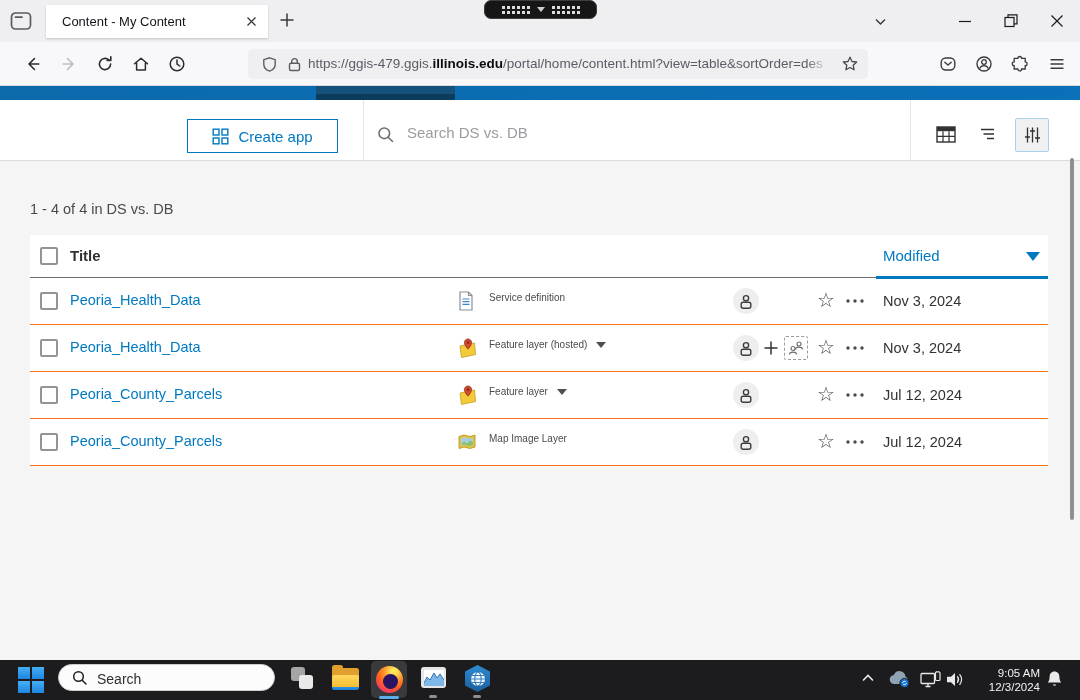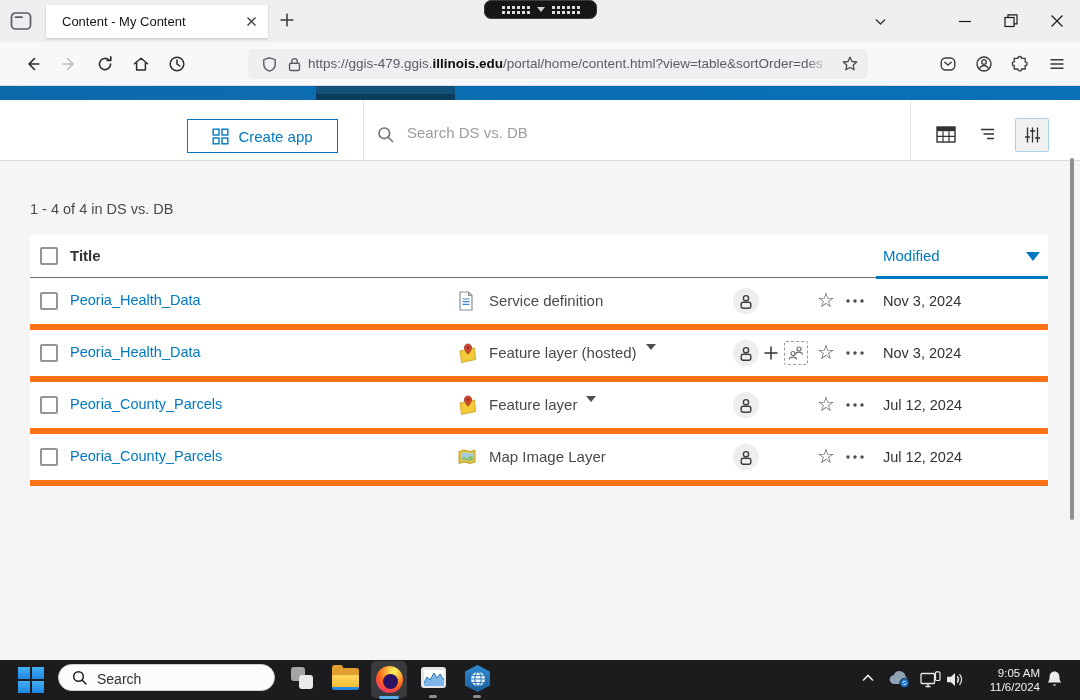--- a/index.html
+++ b/index.html
@@ -58,33 +58,33 @@
     background:transparent;font-family:Liberation Sans, sans-serif;font-size:15px;color:#323232;}
   #srch-input::placeholder{color:#9b9ba0;opacity:1;}
   .viewico{position:absolute;top:26px;}
   #filterbtn{position:absolute;left:1015px;top:18px;width:34px;height:34px;background:#f0f0f0;
     border:1px solid #a8d2ea;border-radius:2px;display:flex;align-items:center;justify-content:center;box-sizing:border-box;}
 
   #count{position:absolute;left:30px;top:201px;font-size:14.5px;color:#4a4a4a;}
 
   #table{position:absolute;left:30px;top:235px;width:1018px;background:#fff;}
   .thead{position:relative;height:42px;border-bottom:1px solid #6d6d6d;}
-  .trow{position:relative;height:46px;border-bottom:6px solid #f97316;}
+  .trow{position:relative;height:46px;border-bottom:1px solid #f97316;}
   .cb{position:absolute;left:10px;width:18px;height:18px;border:2px solid #949494;border-radius:2px;
     background:#fff;box-sizing:border-box;cursor:pointer;}
   .thead .cb{top:12px;} .trow .cb{top:14px;}
   .colTitle{position:absolute;left:40px;top:12px;font-size:15px;font-weight:bold;color:#323232;}
   .colMod{position:absolute;left:853px;top:12px;font-size:15px;color:#0079c1;cursor:pointer;}
   .sortcaret{position:absolute;left:996px;top:17px;width:0;height:0;
     border-left:7px solid transparent;border-right:7px solid transparent;border-top:9px solid #0079c1;cursor:pointer;}
   .blueline{position:absolute;left:846px;bottom:-2px;width:172px;height:3px;background:#0079c1;}
   .ilink{position:absolute;left:40px;top:14px;font-size:14.5px;color:#0079c1;text-decoration:none;cursor:pointer;}
   .ticon{position:absolute;left:428px;top:13px;}
-  .ttype{position:absolute;left:459px;top:14px;display:flex;align-items:flex-start;gap:9px;
-    font-size:15px;color:#4a4a4a;white-space:nowrap;}
+  .ttype{position:absolute;left:459px;top:14px;display:flex;align-items:center;gap:9px;
+    font-size:10px;color:#4a4a4a;white-space:nowrap;}
   .tcaret{width:0;height:0;border-left:5px solid transparent;border-right:5px solid transparent;
     border-top:6px solid #4f4f4f;cursor:pointer;}
   .persono{position:absolute;left:703px;top:10px;width:26px;height:26px;border-radius:50%;
     background:#eeeeee;display:flex;align-items:center;justify-content:center;}
   .shplus{position:absolute;left:733px;top:15px;width:16px;height:16px;cursor:pointer;}
   .shgroup{position:absolute;left:754px;top:11px;width:24px;height:24px;border:1px dashed #9b9b9b;
     border-radius:2px;box-sizing:border-box;display:flex;align-items:center;justify-content:center;cursor:pointer;}
   .rstar{position:absolute;left:786px;top:9px;width:20px;font-size:20px;line-height:26px;color:#4a4a4a;
     text-align:center;cursor:pointer;}
   .rdots{position:absolute;left:815px;top:21px;cursor:pointer;}
@@ -541,21 +541,21 @@
         </svg>
     </span>
     <span class="trayico" style="left:946px;top:12px">
       <svg width="19" height="15" viewBox="0 0 19 15">
           <polygon points="1,4.8 5,4.8 9,1 9,14 5,10.2 1,10.2" fill="#e8e8e8"></polygon>
           <path d="M11.5 4.7a4.7 4.7 0 0 1 0 5.6M13.8 2.7a7.6 7.6 0 0 1 0 9.6" fill="none" stroke="#e8e8e8" stroke-width="1.3" stroke-linecap="round"></path>
         </svg>
     </span>
     <div id="clock">
       <div>9:05 AM</div>
-      <div>11/6/2024</div>
+      <div>12/3/2024</div>
     </div>
     <span class="trayico" style="left:1046px;top:10px">
       <svg width="17" height="19" viewBox="0 0 17 19">
           <path d="M8.5 1.5c3.1 0 4.9 2.3 4.9 5.2 0 3.5.9 4.8 2 5.9H1.6c1.1-1.1 2-2.4 2-5.9 0-2.9 1.8-5.2 4.9-5.2z" fill="#eaeaea"></path>
           <path d="M6.8 14.6a1.8 1.8 0 0 0 3.4 0z" fill="#eaeaea"></path>
         </svg>
     </span>
   </div>
 
 </div>

